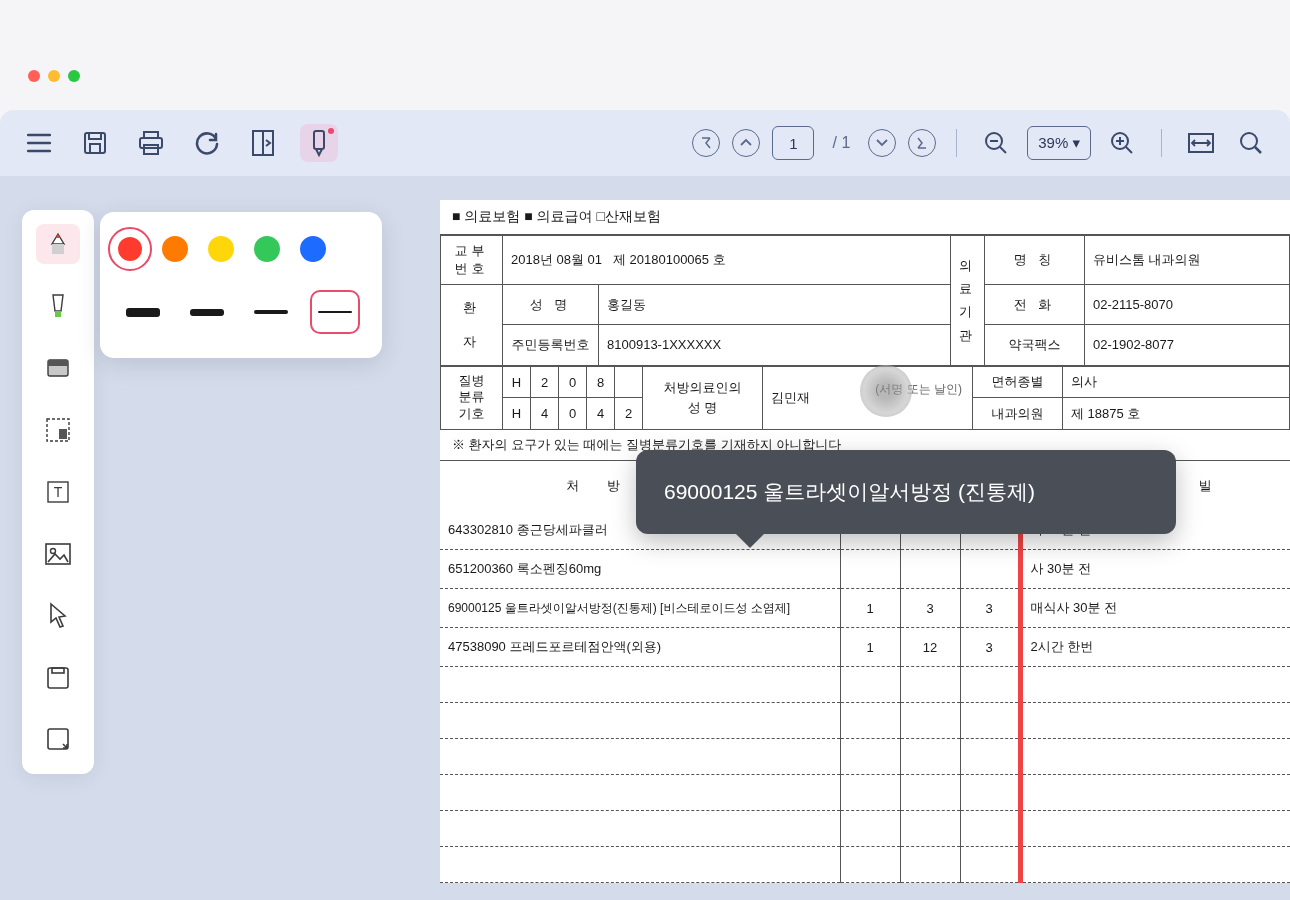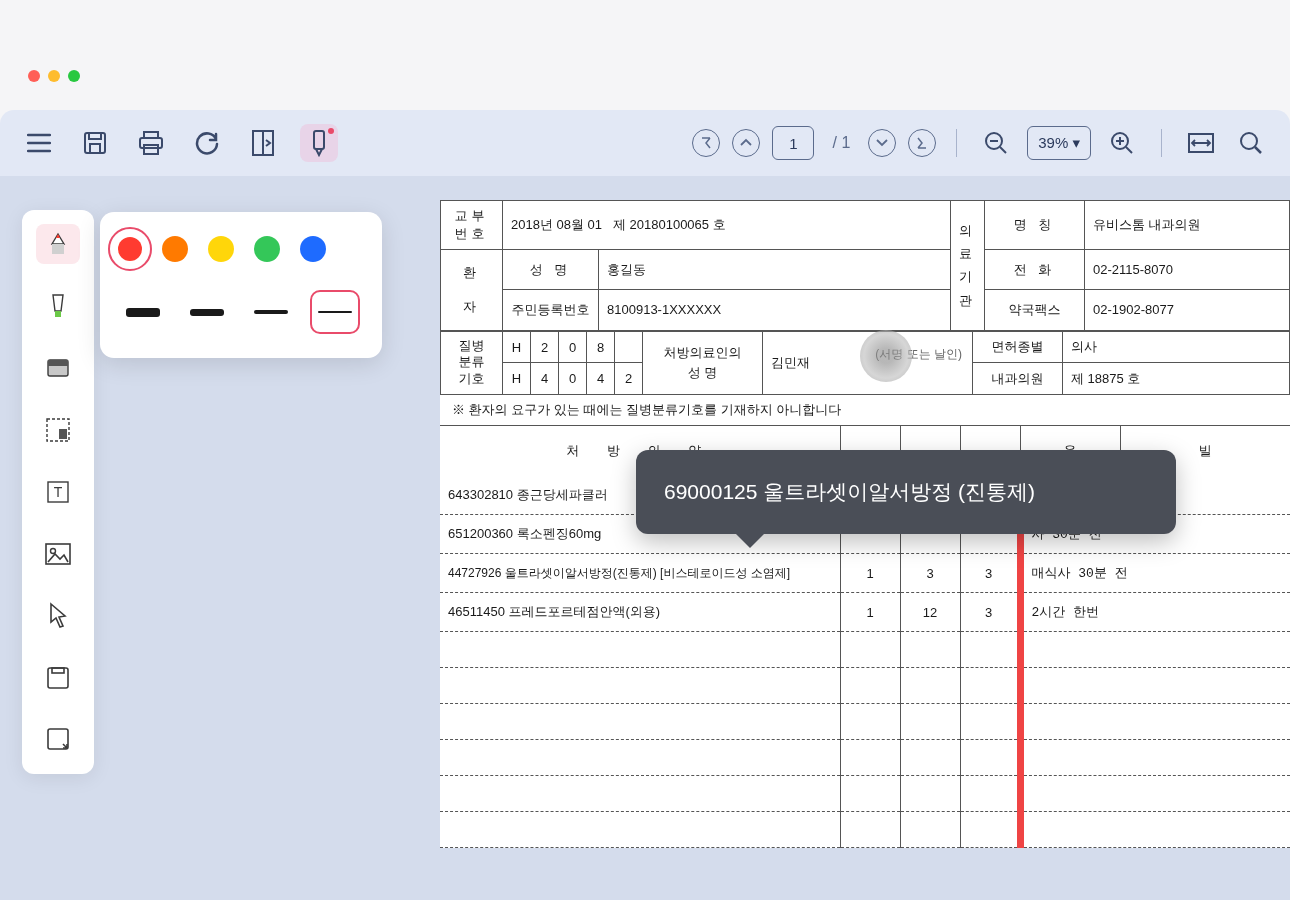--- a/index.html
+++ b/index.html
@@ -235,21 +235,21 @@
 .rx-table {
   width: 100%;
   border-collapse: collapse;
 }
 .rx-table td {
   border-bottom: 1px dashed #555;
   padding: 10px 8px;
   font-size: 13px;
 }
 .rx-num { text-align: center; border-left: 1px solid #555; }
-.rx-note-cell { border-left: 7px solid #ef4444; padding-left: 10px; font-family: Liberation Mono, monospace; }
+.rx-note-cell { border-left: 5px solid #ef4444; padding-left: 10px; }
 
 .tooltip {
   position: absolute;
   top: 450px;
   left: 636px;
   width: 540px;
   background: #4a4e57;
   color: #fff;
   border-radius: 12px;
   padding: 24px 28px;
@@ -464,20 +464,21 @@
     <div class="stroke-opt">
         <div class="stroke-line" style="height:4px"></div>
       </div>
     <div class="stroke-opt selected">
         <div class="stroke-line" style="height:2px"></div>
       </div>
   </div>
 </div>
 
 <div class="document">
+  <div class="doc-header-row">■ 의료보험  ■ 의료급여  □산재보험</div>
 
   <table class="doc-table">
     <tbody>
         <tr>
       <td rowspan="1" class="label-cell" style="width:62px;white-space:pre-line">교부
 번호</td>
       <td colspan="2" style="width:310px">
         <span>2018년 08월 01</span>&nbsp;&nbsp;
         <span>제 20180100065 호</span>
       </td>
@@ -565,28 +566,28 @@
       <td class="rx-note-cell">사 30분 전</td>
     </tr>
     <tr>
       <td>651200360 록소펜징60mg</td>
       <td class="rx-num"></td>
       <td class="rx-num"></td>
       <td class="rx-num"></td>
       <td class="rx-note-cell">사 30분 전</td>
     </tr>
     <tr>
-      <td style="font-size:12px">44727926 울트라셋이알서방정(진통제) [비스테로이드성 소염제]</td>
+      <td style="font-size:12px">69000125 울트라셋이알서방정(진통제) [비스테로이드성 소염제]</td>
       <td class="rx-num">1</td>
       <td class="rx-num">3</td>
       <td class="rx-num">3</td>
       <td class="rx-note-cell">매식사 30분 전</td>
     </tr>
     <tr>
-      <td>46511450 프레드포르테점안액(외용)</td>
+      <td>47538090 프레드포르테점안액(외용)</td>
       <td class="rx-num">1</td>
       <td class="rx-num">12</td>
       <td class="rx-num">3</td>
       <td class="rx-note-cell">2시간 한번</td>
     </tr>
     <tr>
           <td>&nbsp;</td>
           <td class="rx-num"></td>
           <td class="rx-num"></td>
           <td class="rx-num"></td>

